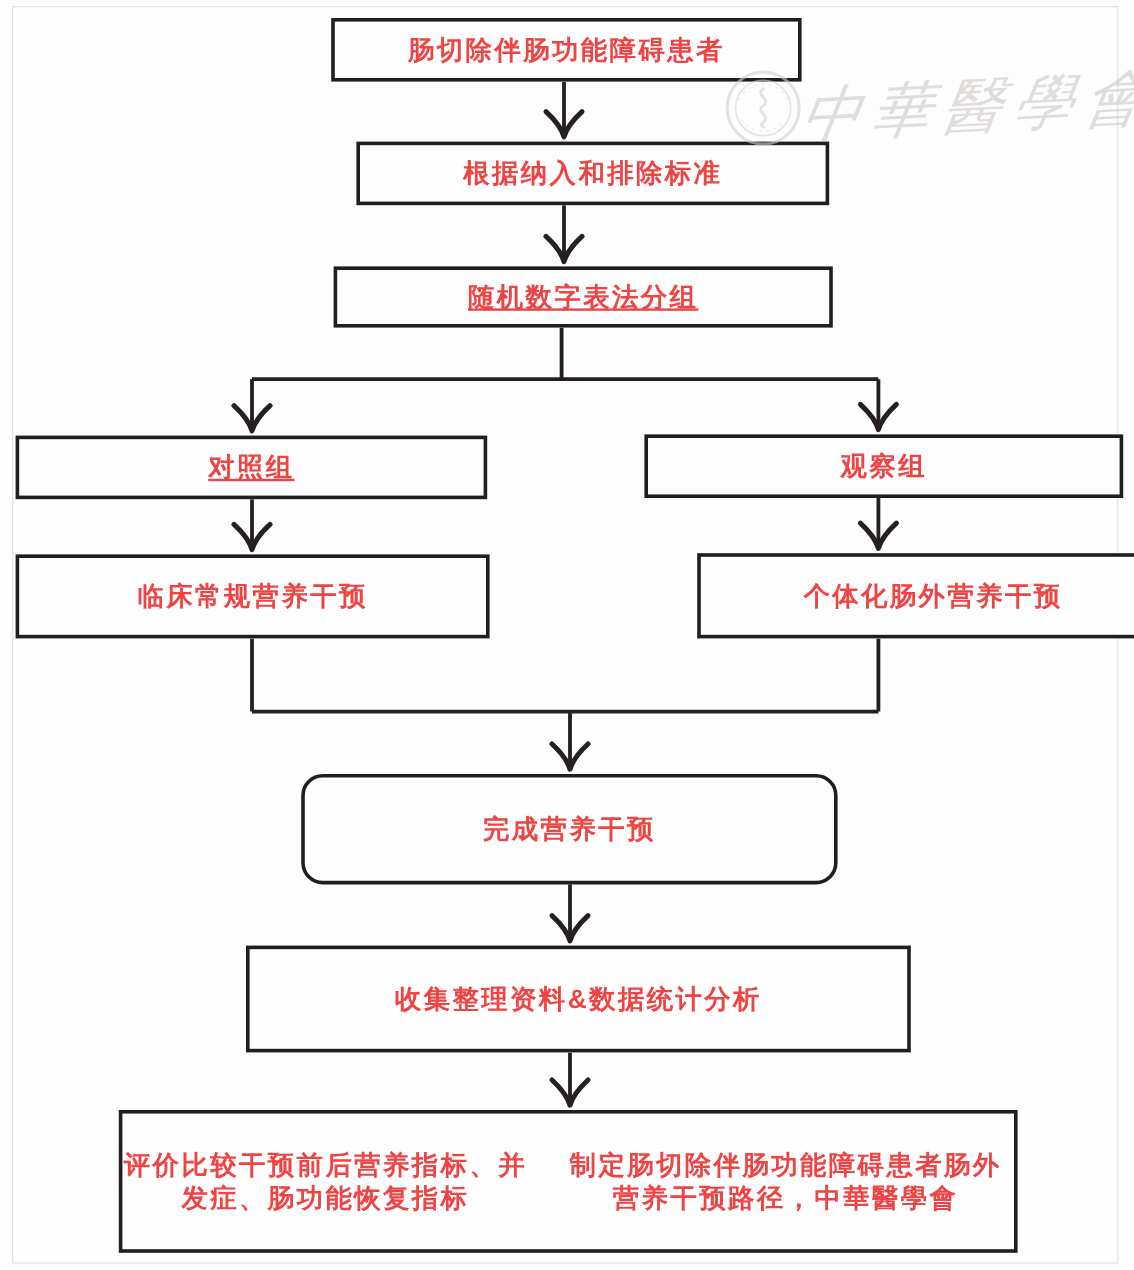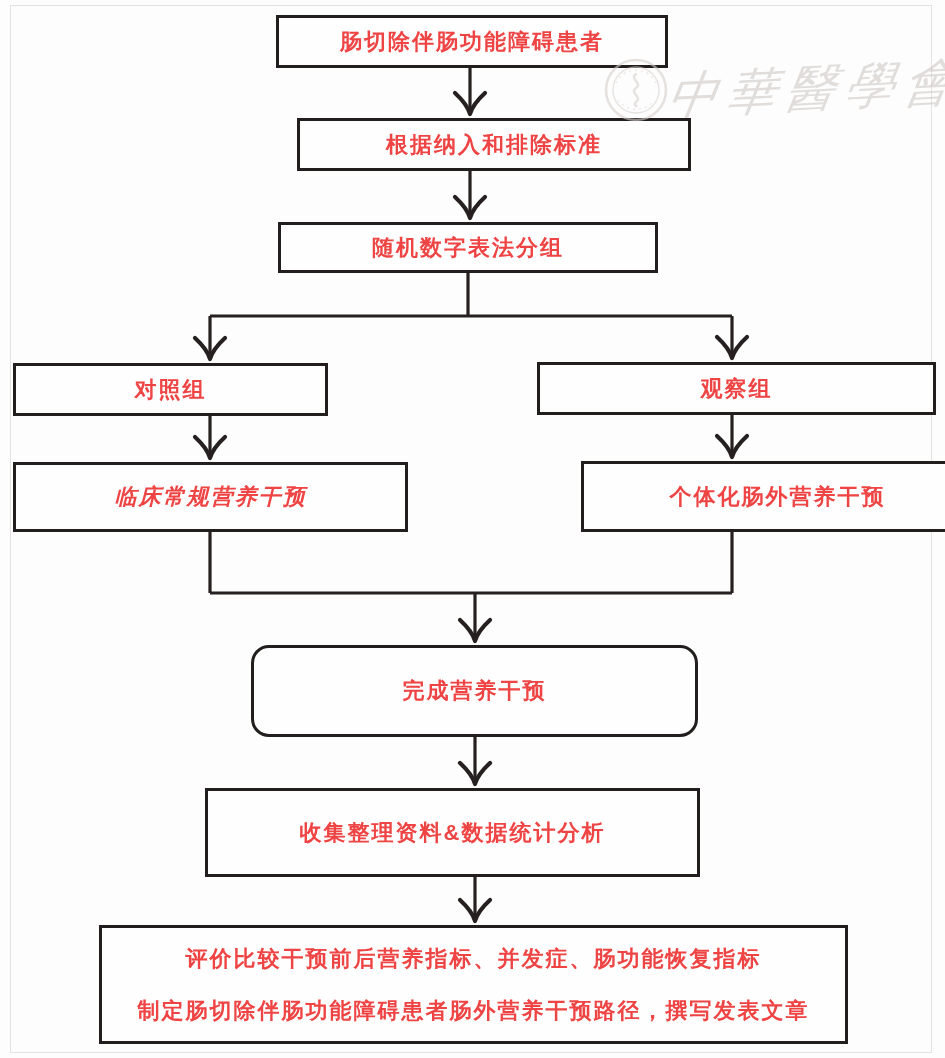--- a/index.html
+++ b/index.html
@@ -9,21 +9,21 @@
   }
   .frame{
     position:absolute;left:10px;top:5px;width:920px;height:1046px;
     border:1px solid #e4e3e2;background:#fdfdfd;
   }
   .node{
     position:absolute;box-sizing:border-box;border:3px solid #221e1d;background:#fefefe;
     display:flex;align-items:center;justify-content:center;text-align:center;
     color:#ef4444;font-size:22px;font-weight:bold;letter-spacing:2px;line-height:1.25;
   }
-  .node.two-line{flex-direction:column;gap:24px;font-size:22px;}
+  .node.two-line{flex-direction:row;gap:24px;font-size:22px;}
   #connectors{position:absolute;left:0;top:0;pointer-events:none;}
   #connectors path{stroke:#262120;fill:none;}
   #connectors path.flowline{stroke-width:3.2px;}
   #connectors path.head{stroke-width:4.2px;stroke-linecap:round;stroke-linejoin:round;}
   .watermark{position:absolute;pointer-events:none;}
   .wm-text{
     left:668px;top:56px;width:280px;
     font-family:"Liberation Serif","DejaVu Serif",serif;font-style:italic;
     font-size:50px;color:#c9c4c1;letter-spacing:9px;opacity:.55;
     transform:rotate(-3deg) skewX(-12deg);white-space:nowrap;
@@ -65,51 +65,51 @@
   </svg>
 
   <div class="node" style="left:276px;top:15px;width:392px;height:53px;">
     <span>肠切除伴肠功能障碍患者</span>
   </div>
 
   <div class="node" style="left:277px;top:118px;width:394px;height:53px;margin-left:20px;">
     <span>根据纳入和排除标准</span>
   </div>
 
-  <div class="node" style="left:278px;top:222px;width:380px;height:51px;">
+  <div class="node" style="left:278px;top:222px;width:416px;height:51px;text-decoration:underline;">
     <span>随机数字表法分组</span>
   </div>
 
-  <div class="node" style="left:13px;top:363px;width:315px;height:53px;">
+  <div class="node" style="left:13px;top:363px;width:393px;height:53px;text-decoration:underline;">
     <span>对照组</span>
   </div>
 
   <div class="node" style="left:537px;top:362px;width:399px;height:53px;">
     <span>观察组</span>
   </div>
 
-  <div class="node" style="left:13px;top:462px;width:395px;height:70px;font-style:italic;">
+  <div class="node" style="left:13px;top:462px;width:395px;height:70px;">
     <span>临床常规营养干预</span>
   </div>
 
   <div class="node" style="left:537px;top:461px;width:393px;height:71px;margin-left:44px;">
     <span>个体化肠外营养干预</span>
   </div>
 
   <div class="node" style="left:251px;top:645px;width:447px;height:92px;border-radius:18px;">
     <span>完成营养干预</span>
   </div>
 
-  <div class="node" style="left:205px;top:788px;width:495px;height:89px;">
+  <div class="node" style="left:205px;top:788px;width:554px;height:89px;">
     <span>收集整理资料&amp;数据统计分析</span>
   </div>
 
   <div class="node two-line" style="left:99px;top:925px;width:749px;height:119px;">
     <span>评价比较干预前后营养指标、并发症、肠功能恢复指标</span>
-    <span>制定肠切除伴肠功能障碍患者肠外营养干预路径，撰写发表文章</span>
+    <span>制定肠切除伴肠功能障碍患者肠外营养干预路径，中華醫學會</span>
   </div>
 
   <svg class="watermark" style="left:602px;top:56px;opacity:.6;" width="70" height="70">
     <circle cx="34" cy="34" r="30" stroke="#d4cfcc" stroke-width="2.5" fill="none"></circle>
     <circle cx="34" cy="34" r="23" stroke="#d9d4d1" stroke-width="1.5" fill="none"></circle>
     <path d="M34 18 C27 23 41 27 34 32 C27 37 41 41 34 46 C30 49 36 50 34 50" stroke="#d6d1ce" stroke-width="2.5" fill="none" stroke-linecap="round"></path>
     <path d="M14 27 A22 22 0 0 1 54 27" stroke="#ddd8d5" stroke-width="1.2" fill="none" stroke-dasharray="2 4"></path>
     <path d="M16 44 A22 22 0 0 0 52 44" stroke="#ddd8d5" stroke-width="1.2" fill="none" stroke-dasharray="2 4"></path>
   </svg>
   <div class="watermark wm-text">中華醫學會</div>

